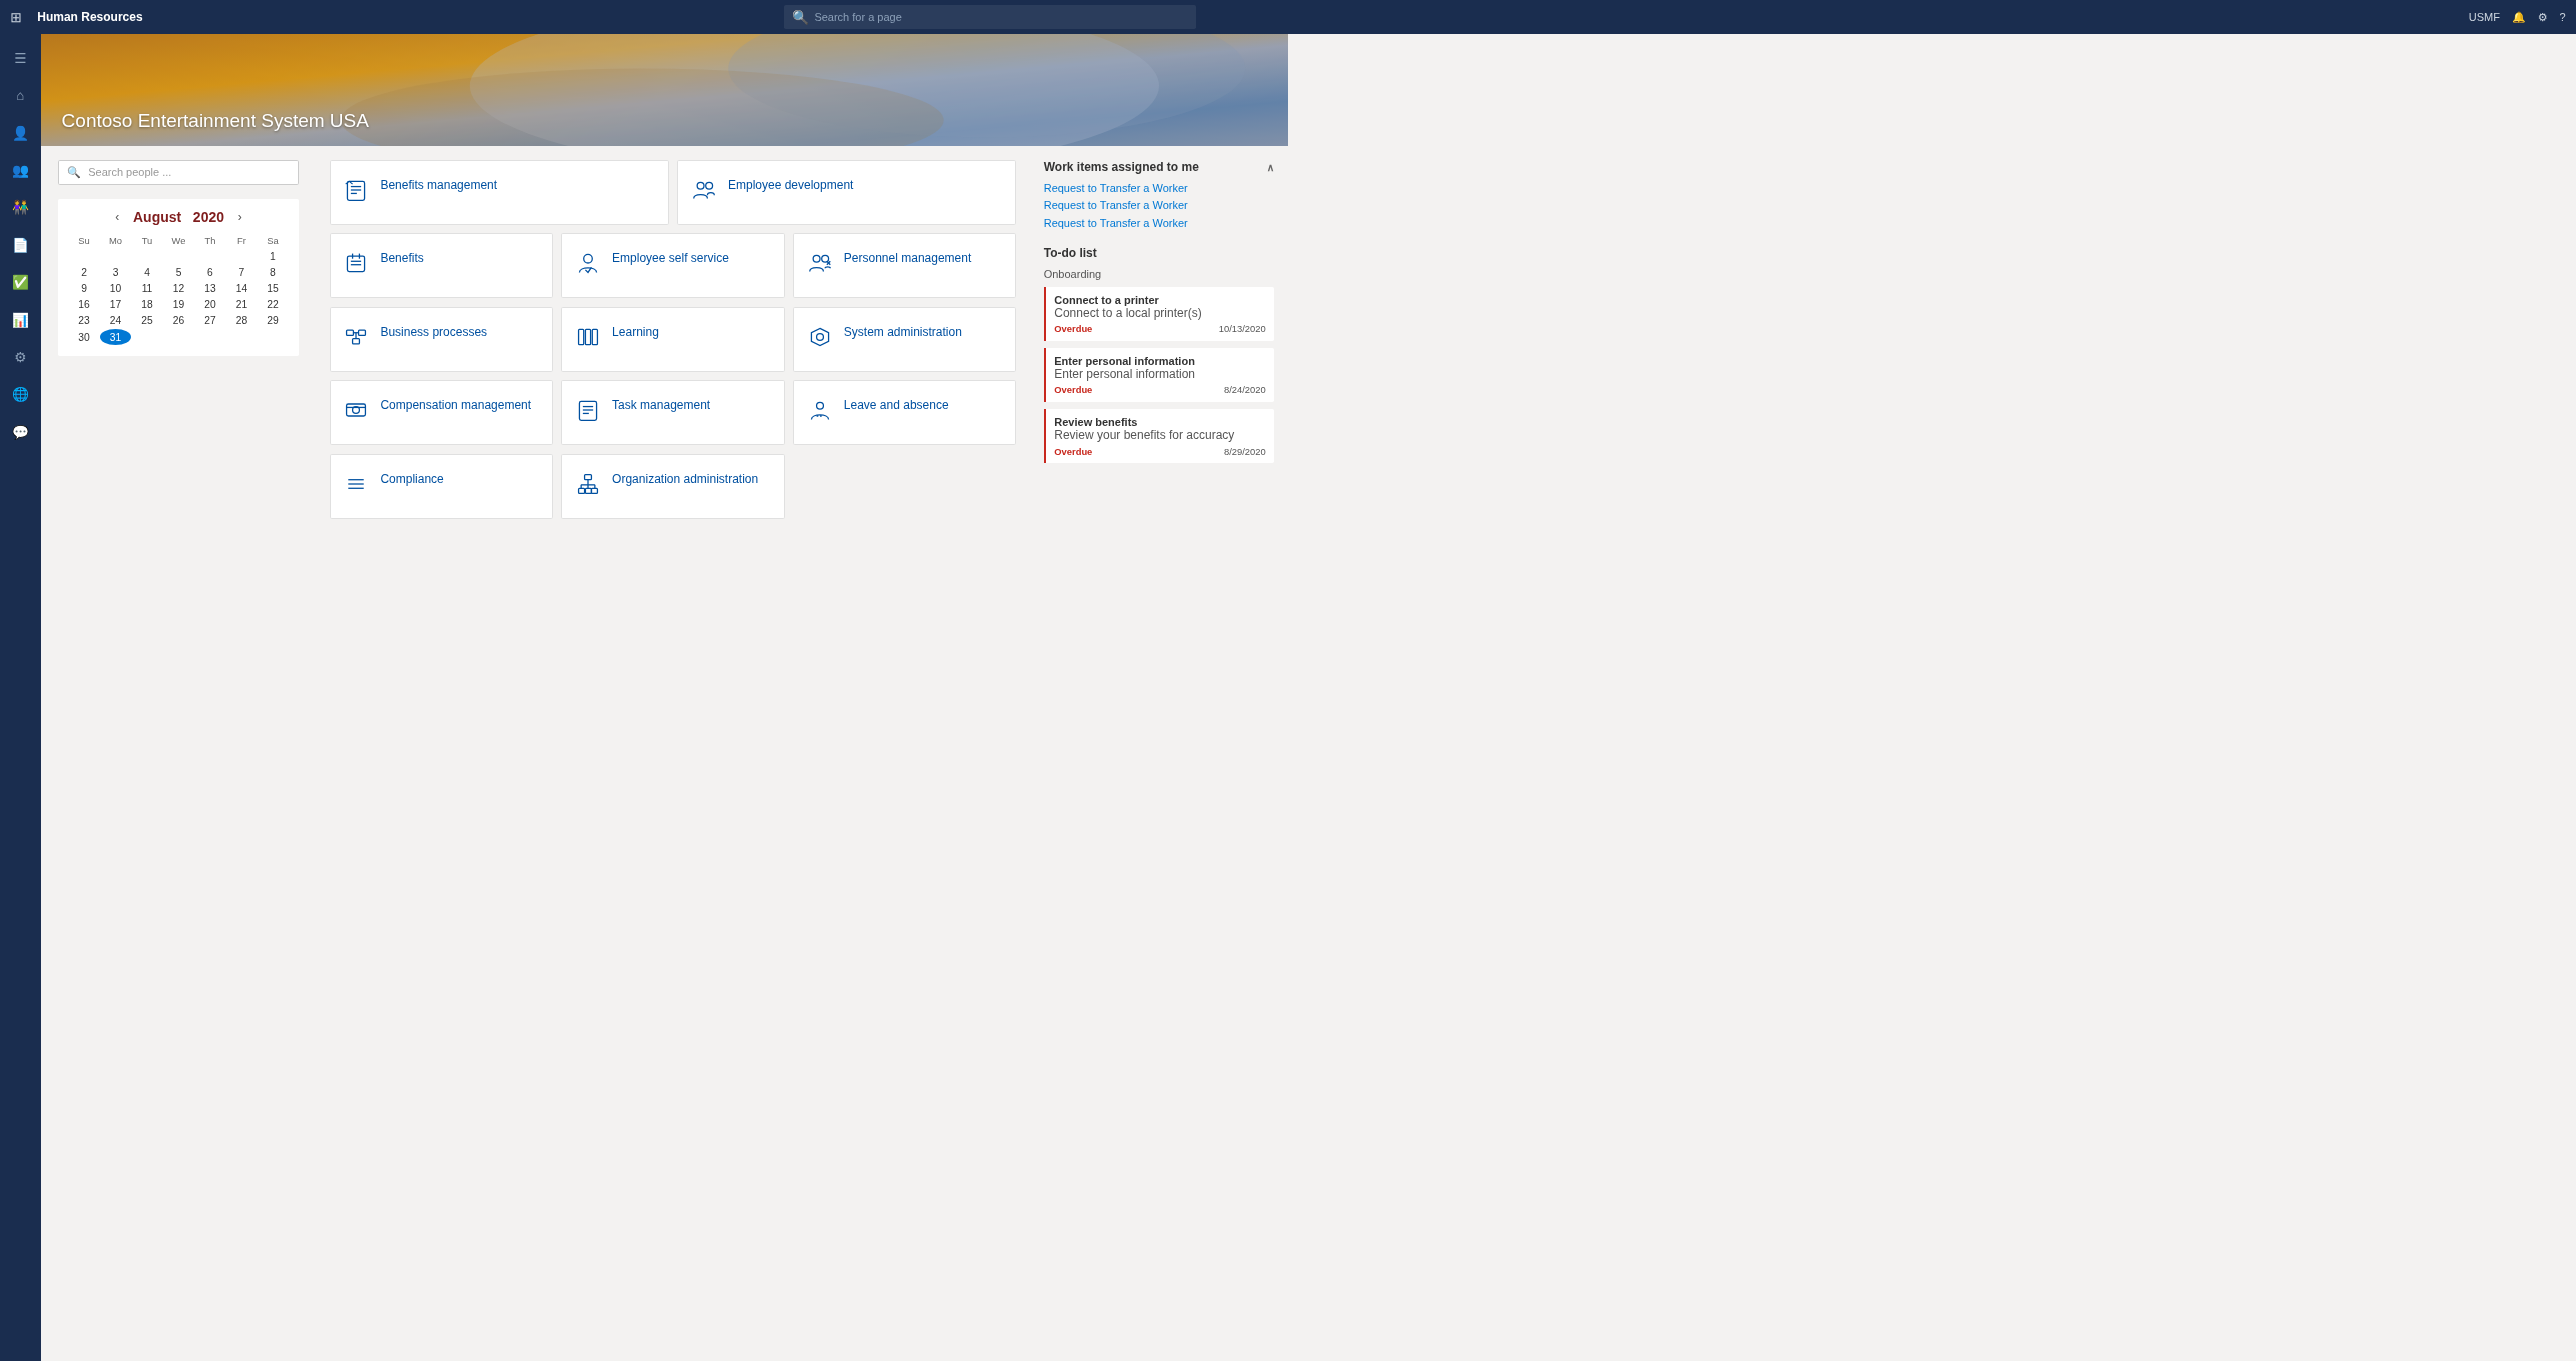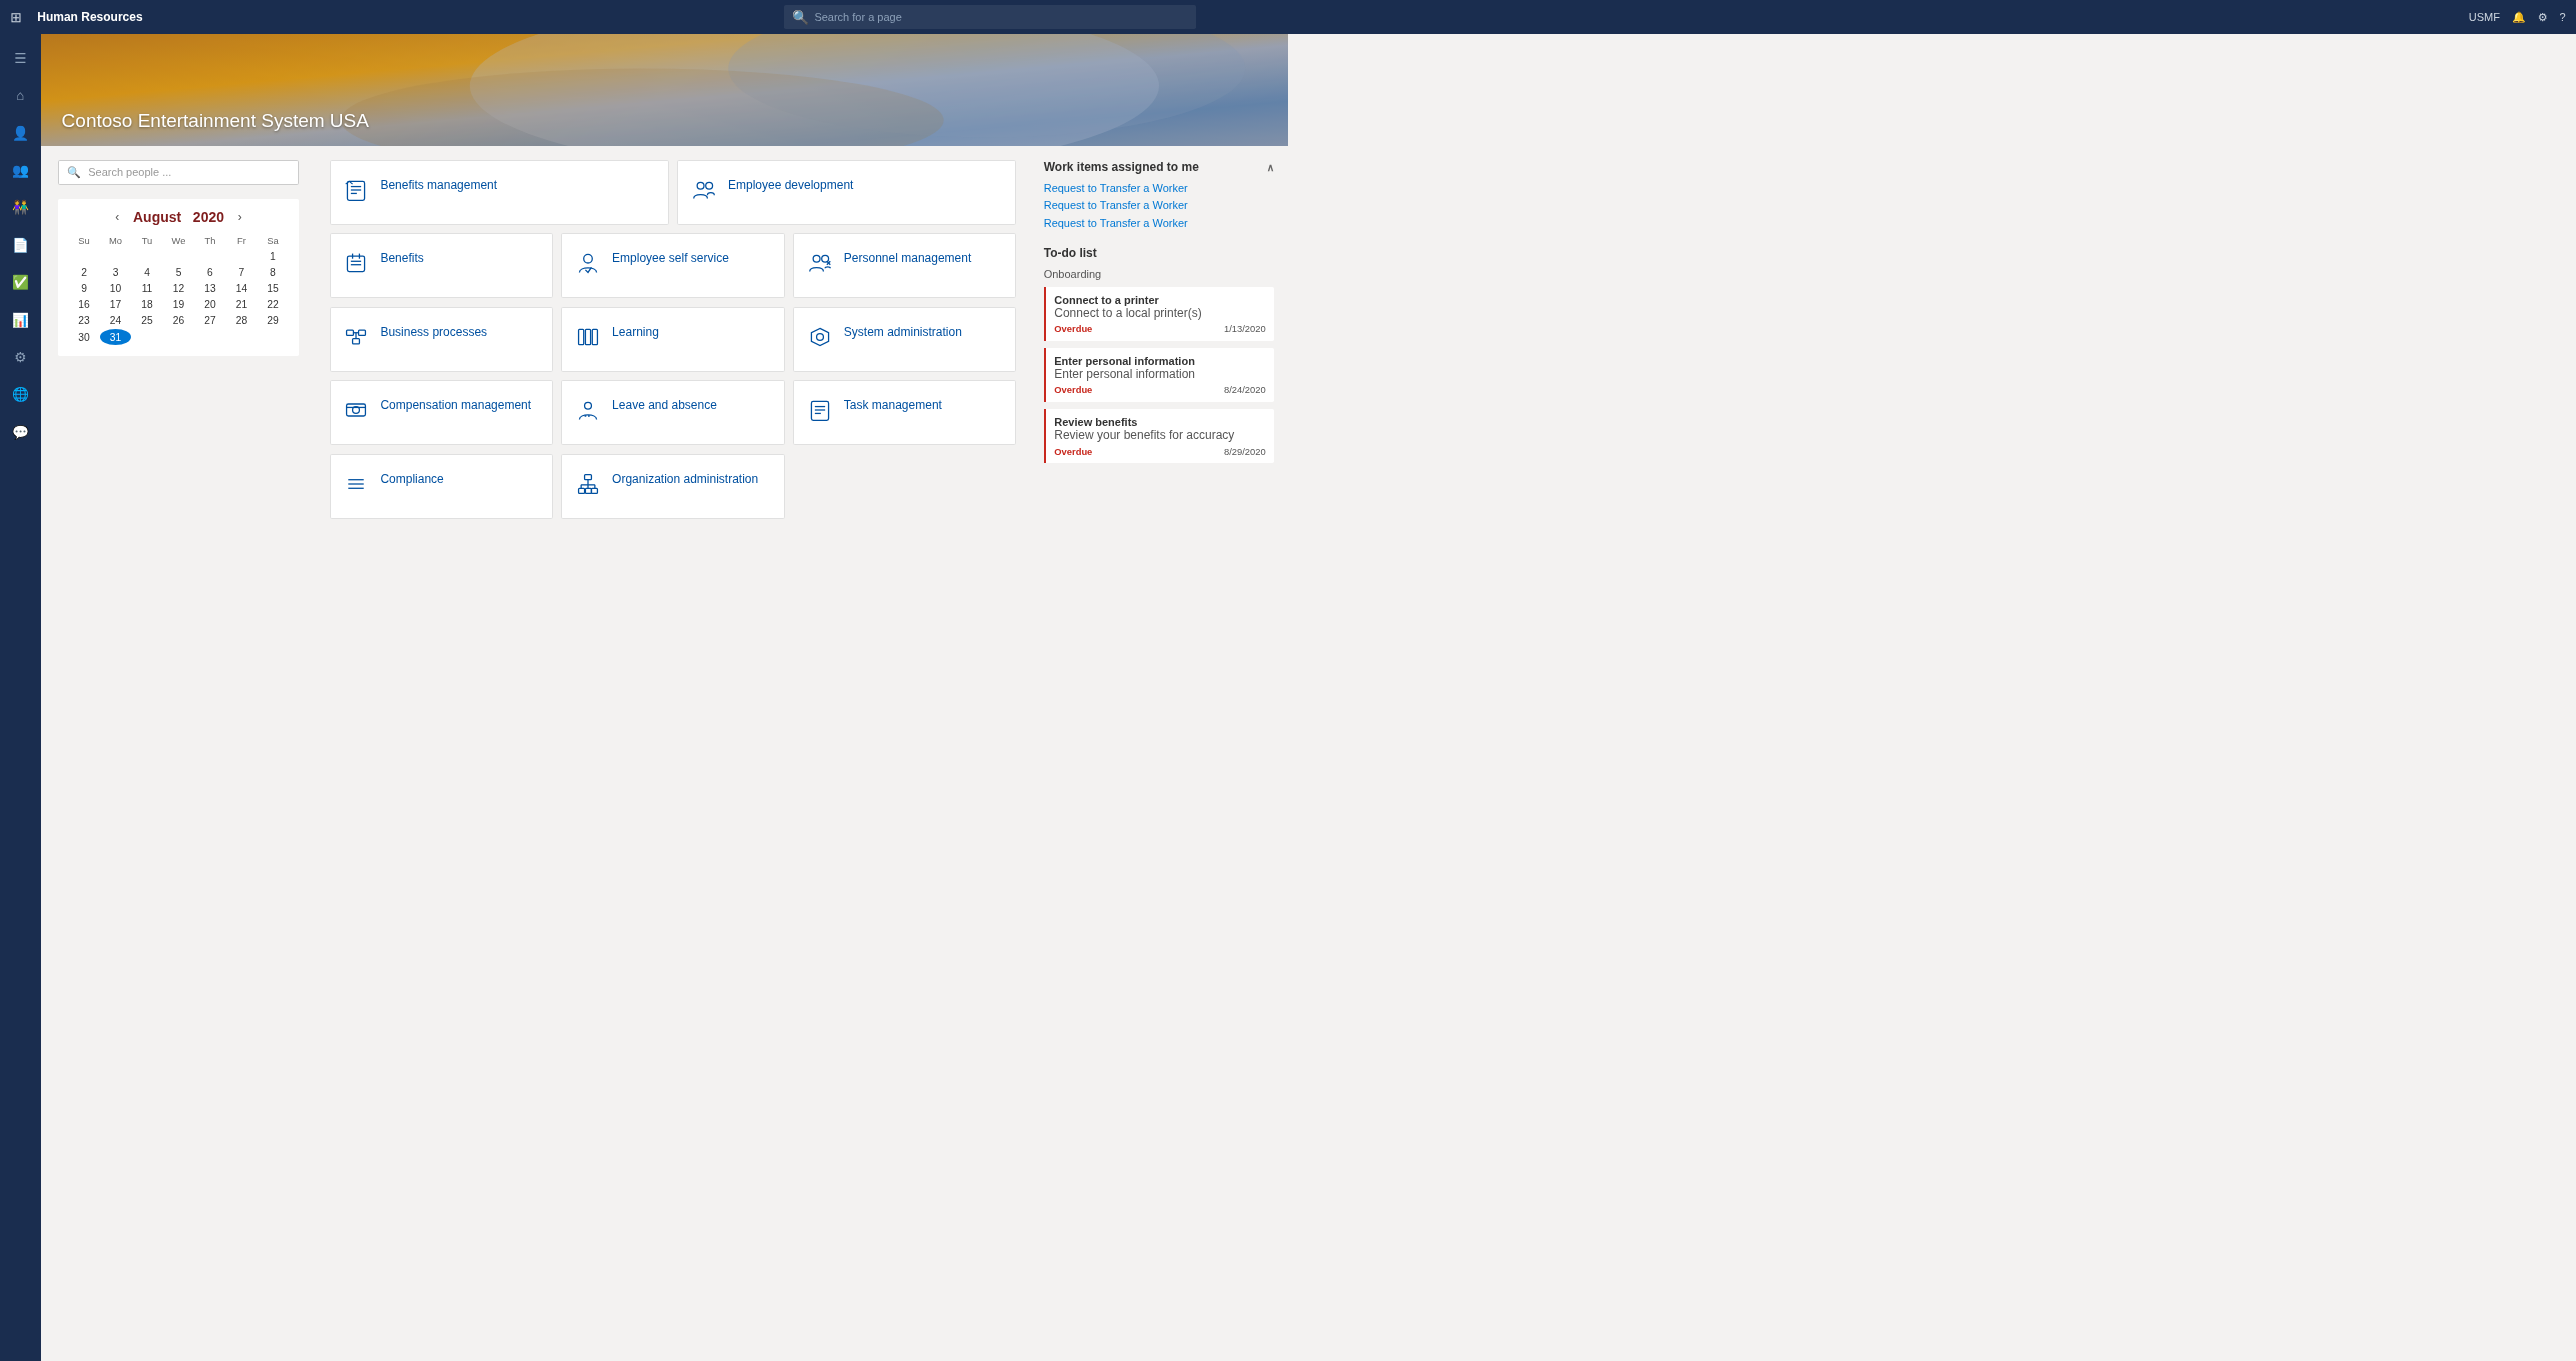--- a/index.html
+++ b/index.html
@@ -359,34 +359,34 @@
           <div class="tile">
             <span class="tile-icon"><svg width="24" height="24" viewBox="0 0 28 28" fill="none">
                 <rect x="3" y="7" width="22" height="14" rx="2" stroke="#0050a0" stroke-width="1.5" fill="none"></rect>
                 <circle cx="14" cy="14" r="4" stroke="#0050a0" stroke-width="1.5" fill="none"></circle>
                 <line x1="3" y1="11" x2="25" y2="11" stroke="#0050a0" stroke-width="1.5"></line>
               </svg></span>
             <span class="tile-label">Compensation management</span>
           </div>
           <div class="tile">
             <span class="tile-icon"><svg width="24" height="24" viewBox="0 0 28 28" fill="none">
-                <circle cx="14" cy="9" r="4" stroke="#0050a0" stroke-width="1.5" fill="none"></circle>
-                <path d="M4 25 C4 18 24 18 24 25" stroke="#0050a0" stroke-width="1.5" fill="none"></path>
-                <line x1="10" y1="21" x2="18" y2="21" stroke="#0050a0" stroke-width="1.5" stroke-dasharray="2,2"></line>
-              </svg></span>
-            <span class="tile-label">Leave and absence</span>
-          </div>
-          <div class="tile">
-            <span class="tile-icon"><svg width="24" height="24" viewBox="0 0 28 28" fill="none">
                 <rect x="4" y="4" width="20" height="22" rx="2" stroke="#0050a0" stroke-width="1.5" fill="none"></rect>
                 <line x1="8" y1="10" x2="20" y2="10" stroke="#0050a0" stroke-width="1.5"></line>
                 <line x1="8" y1="14" x2="20" y2="14" stroke="#0050a0" stroke-width="1.5"></line>
                 <line x1="8" y1="18" x2="15" y2="18" stroke="#0050a0" stroke-width="1.5"></line>
               </svg></span>
             <span class="tile-label">Task management</span>
+          </div>
+          <div class="tile">
+            <span class="tile-icon"><svg width="24" height="24" viewBox="0 0 28 28" fill="none">
+                <circle cx="14" cy="9" r="4" stroke="#0050a0" stroke-width="1.5" fill="none"></circle>
+                <path d="M4 25 C4 18 24 18 24 25" stroke="#0050a0" stroke-width="1.5" fill="none"></path>
+                <line x1="10" y1="21" x2="18" y2="21" stroke="#0050a0" stroke-width="1.5" stroke-dasharray="2,2"></line>
+              </svg></span>
+            <span class="tile-label">Leave and absence</span>
           </div>
         </div>
         <div class="tile-row">
           <div class="tile">
             <span class="tile-icon"><svg width="24" height="24" viewBox="0 0 28 28" fill="none">
                 <line x1="5" y1="9" x2="23" y2="9" stroke="#0050a0" stroke-width="1.5"></line>
                 <line x1="5" y1="14" x2="23" y2="14" stroke="#0050a0" stroke-width="1.5"></line>
                 <line x1="5" y1="19" x2="23" y2="19" stroke="#0050a0" stroke-width="1.5"></line>
               </svg></span>
             <span class="tile-label">Compliance</span>
@@ -426,21 +426,21 @@
         <div class="panel-section-header">
           <span>To-do list</span>
         </div>
         <div class="todo-label">Onboarding</div>
         <div id="todo-list">
             <div class="todo-item">
     <div class="todo-item-title">Connect to a printer</div>
     <div class="todo-item-desc">Connect to a local printer(s)</div>
     <div class="todo-item-meta">
       <span class="todo-overdue">Overdue</span>
-      <span class="todo-date">1/13/2020</span>
+      <span class="todo-date">10/13/2020</span>
     </div>
   </div>
             <div class="todo-item">
     <div class="todo-item-title">Enter personal information</div>
     <div class="todo-item-desc">Enter personal information</div>
     <div class="todo-item-meta">
       <span class="todo-overdue">Overdue</span>
       <span class="todo-date">8/24/2020</span>
     </div>
   </div>

